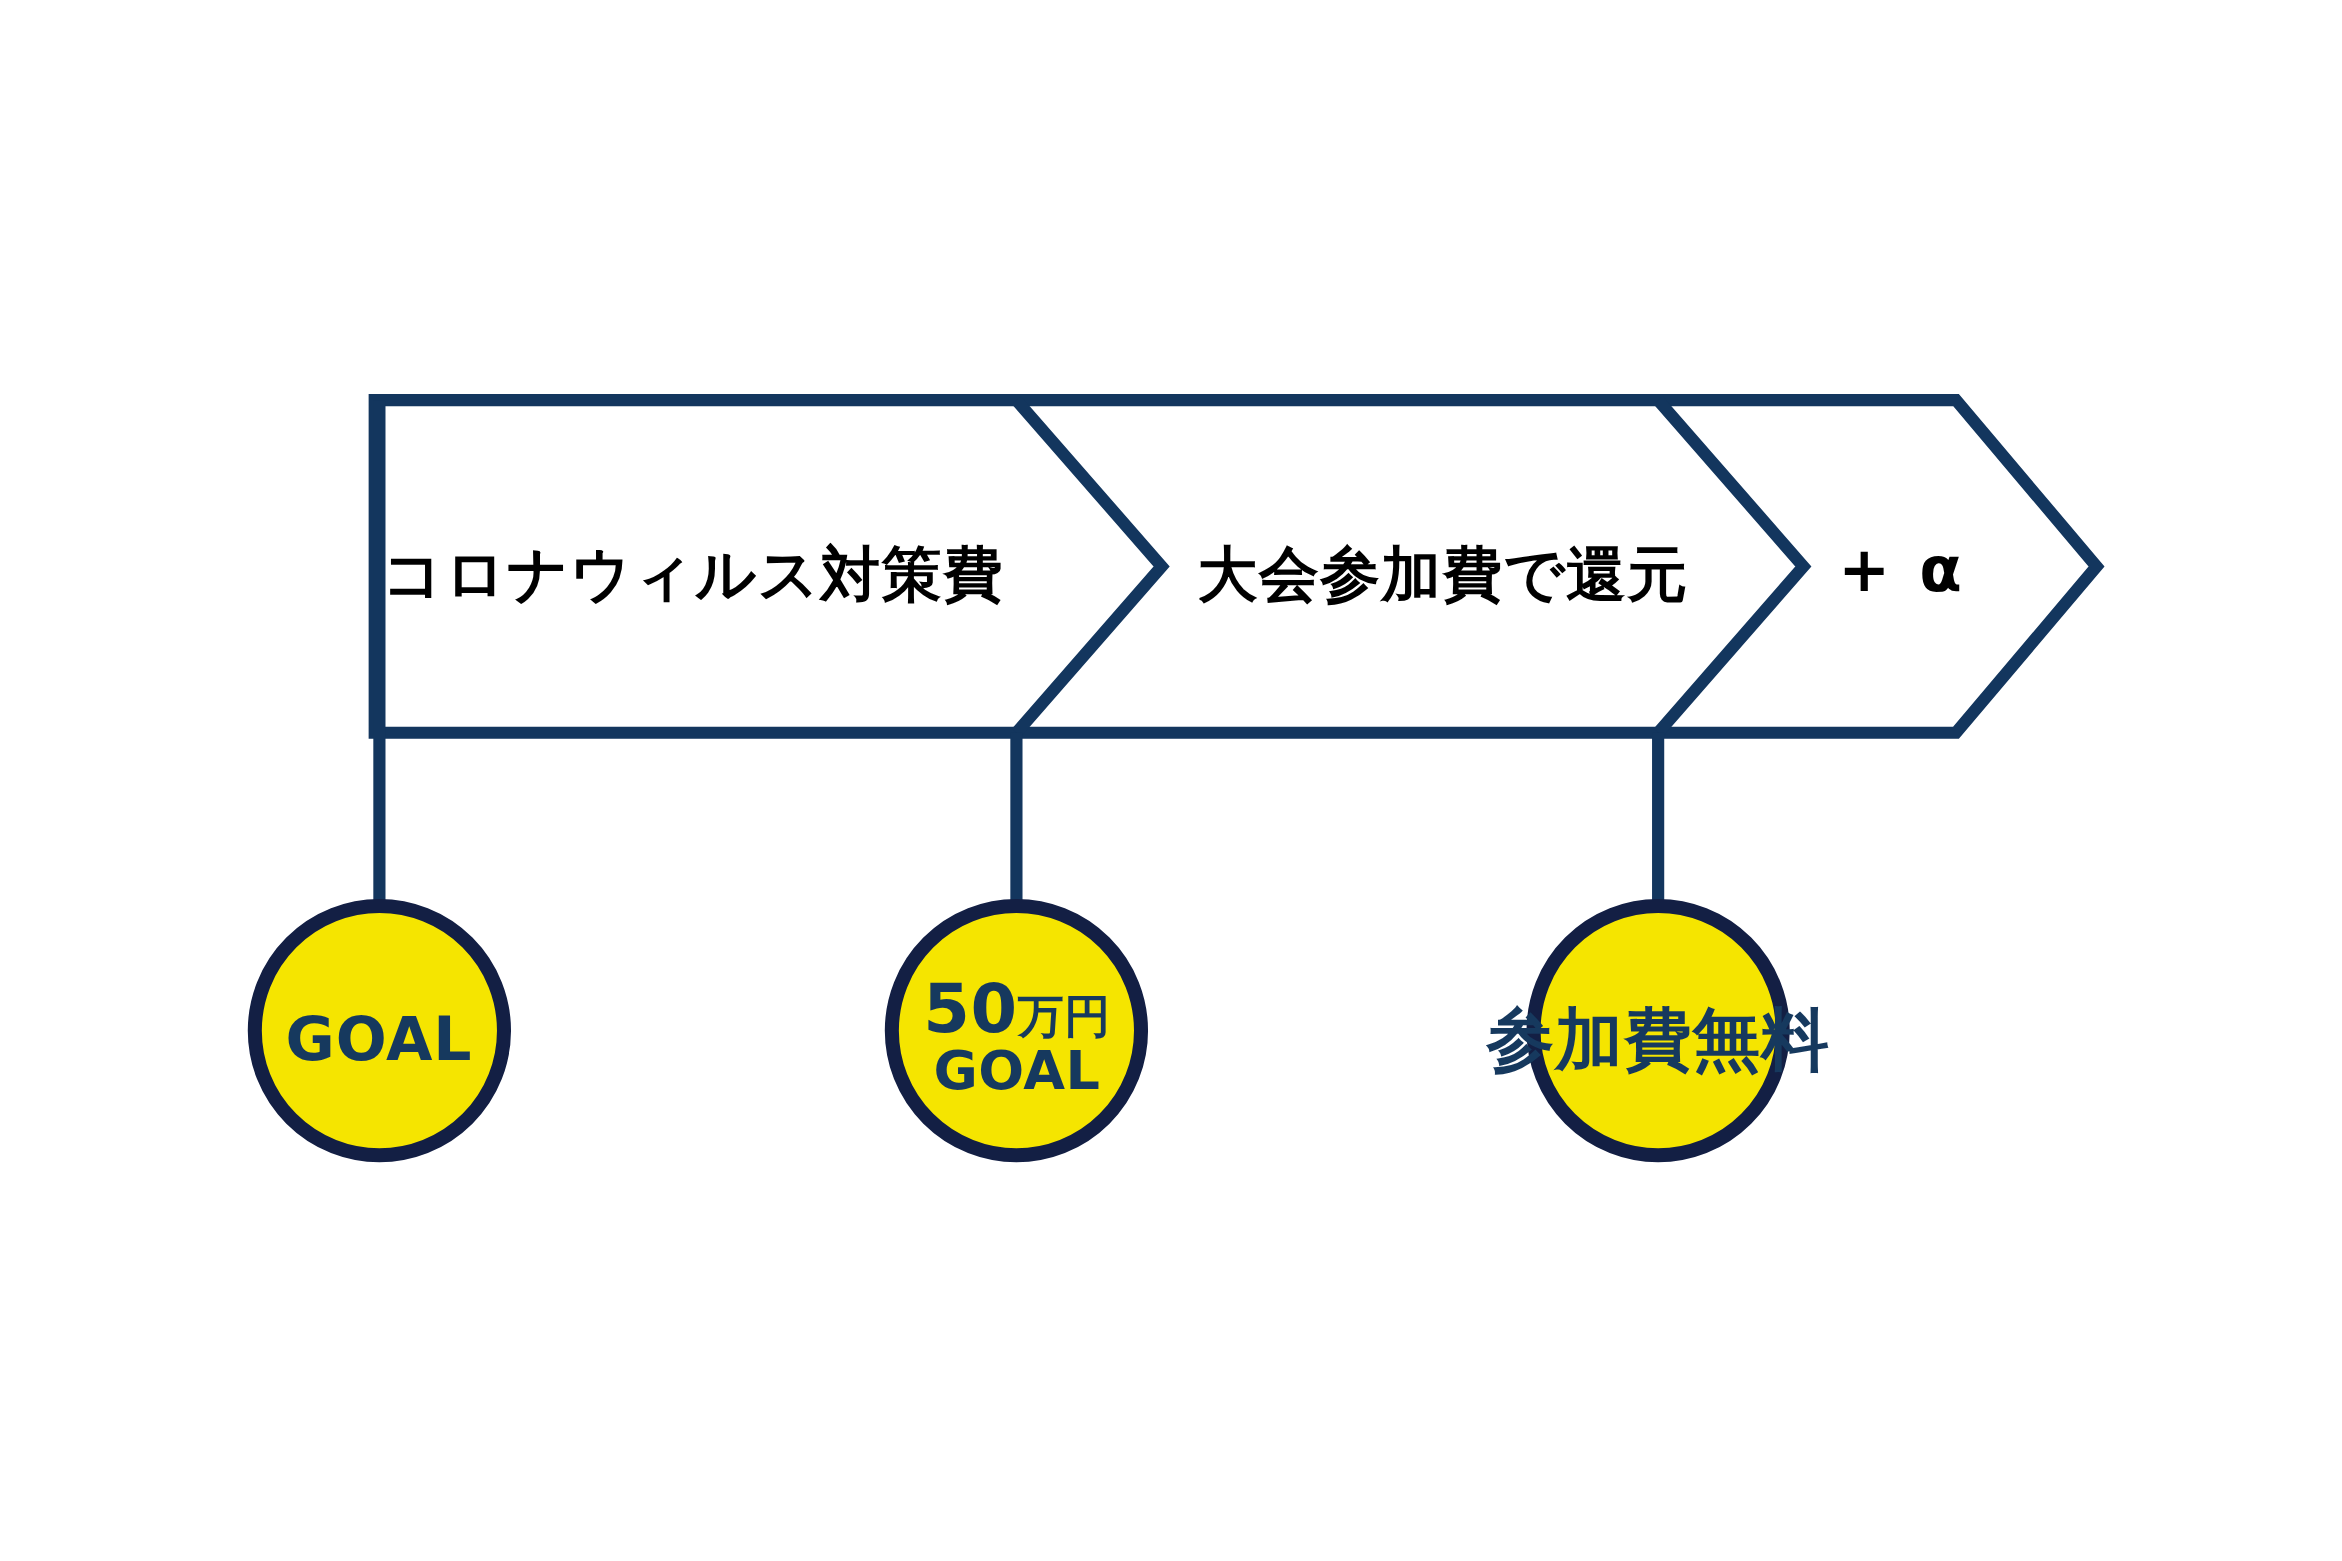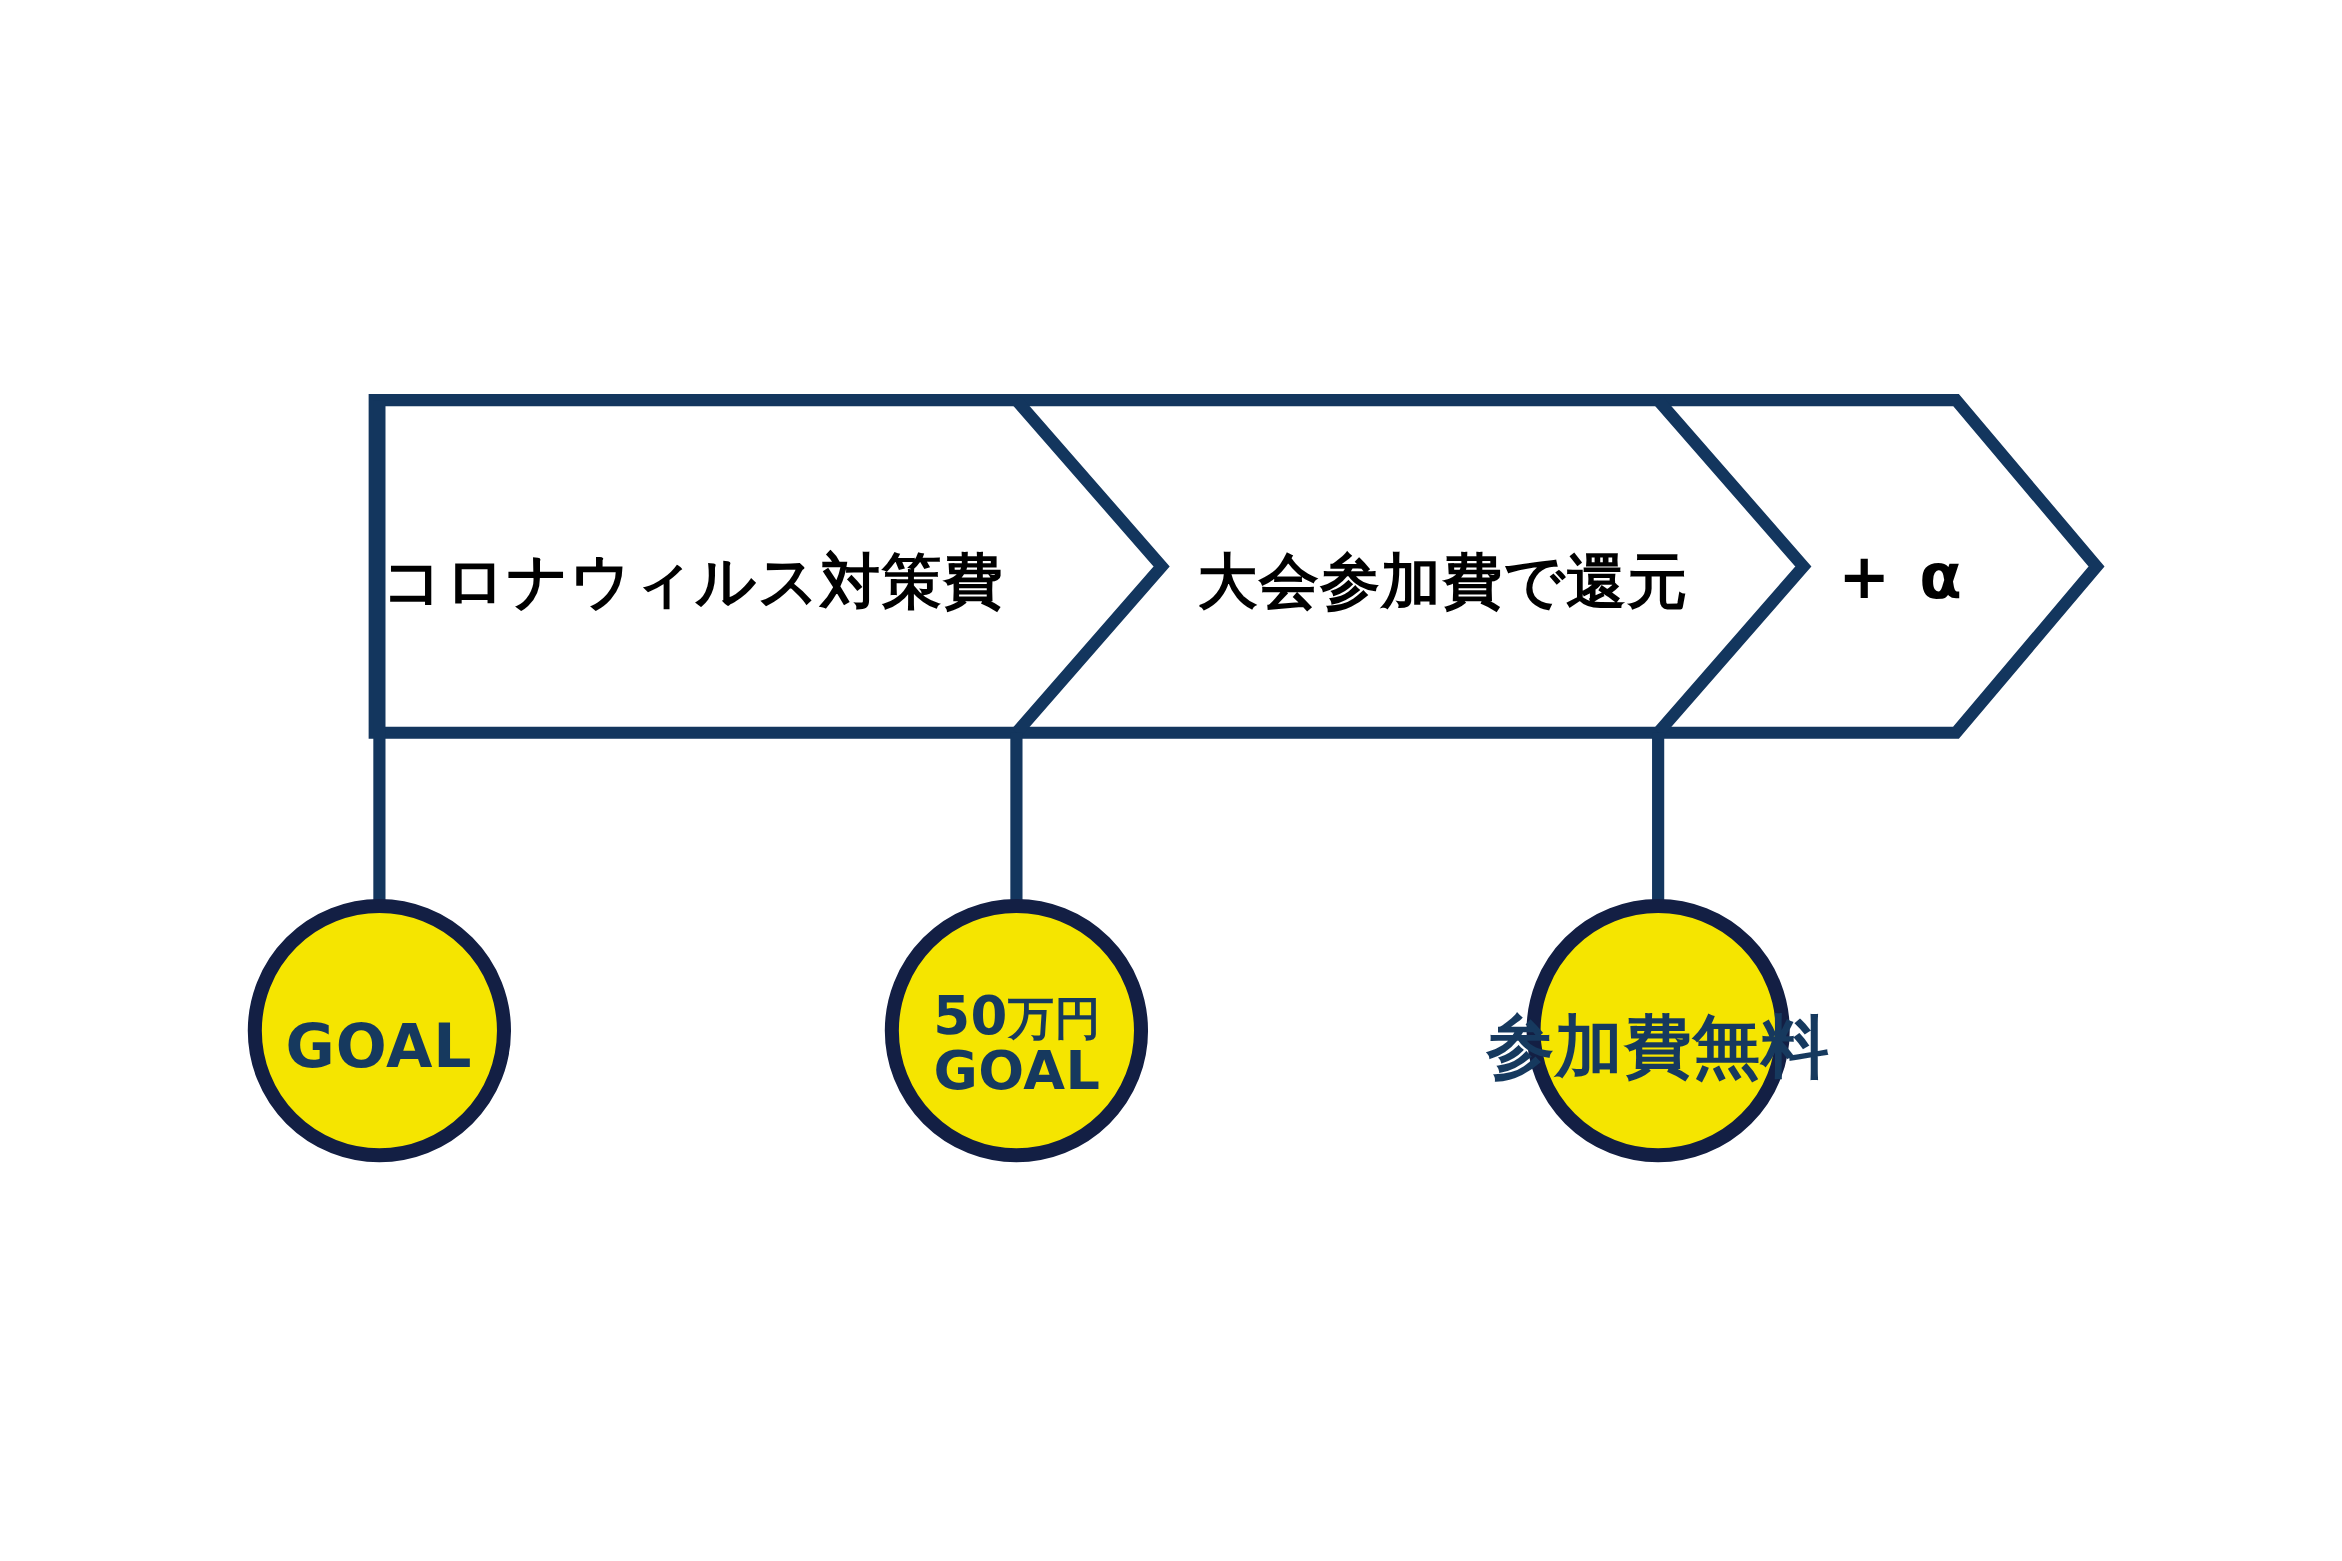--- a/index.html
+++ b/index.html
@@ -22,21 +22,21 @@
   #process-svg {
     position: absolute;
     left: 0;
     top: 0;
     width: 2342px;
     height: 1562px;
   }
   .overlay-layer {
     position: absolute;
     left: 0;
-    top: 15px;
+    top: 8px;
     width: 2342px;
     height: 1428px;
     pointer-events: none;
   }
   .stage-label {
     position: absolute;
     color: #000000;
     font-family: "DejaVu Sans", "Liberation Sans", sans-serif;
     font-weight: bold;
     font-size: 60px;
@@ -56,21 +56,21 @@
     font-weight: bold;
     text-align: center;
     line-height: 1.02;
     white-space: nowrap;
     transform: translate(-50%, -50%);
   }
   .milestone-text .line {
     display: block;
   }
   .amount-big {
-    font-size: 53px;
+    font-size: 67px;
     letter-spacing: 0.01em;
   }
   .amount-unit {
     font-size: 46px;
     letter-spacing: 0.01em;
   }
   .goal-word {
     font-size: 54px;
     letter-spacing: 0.01em;
     text-align: center;

